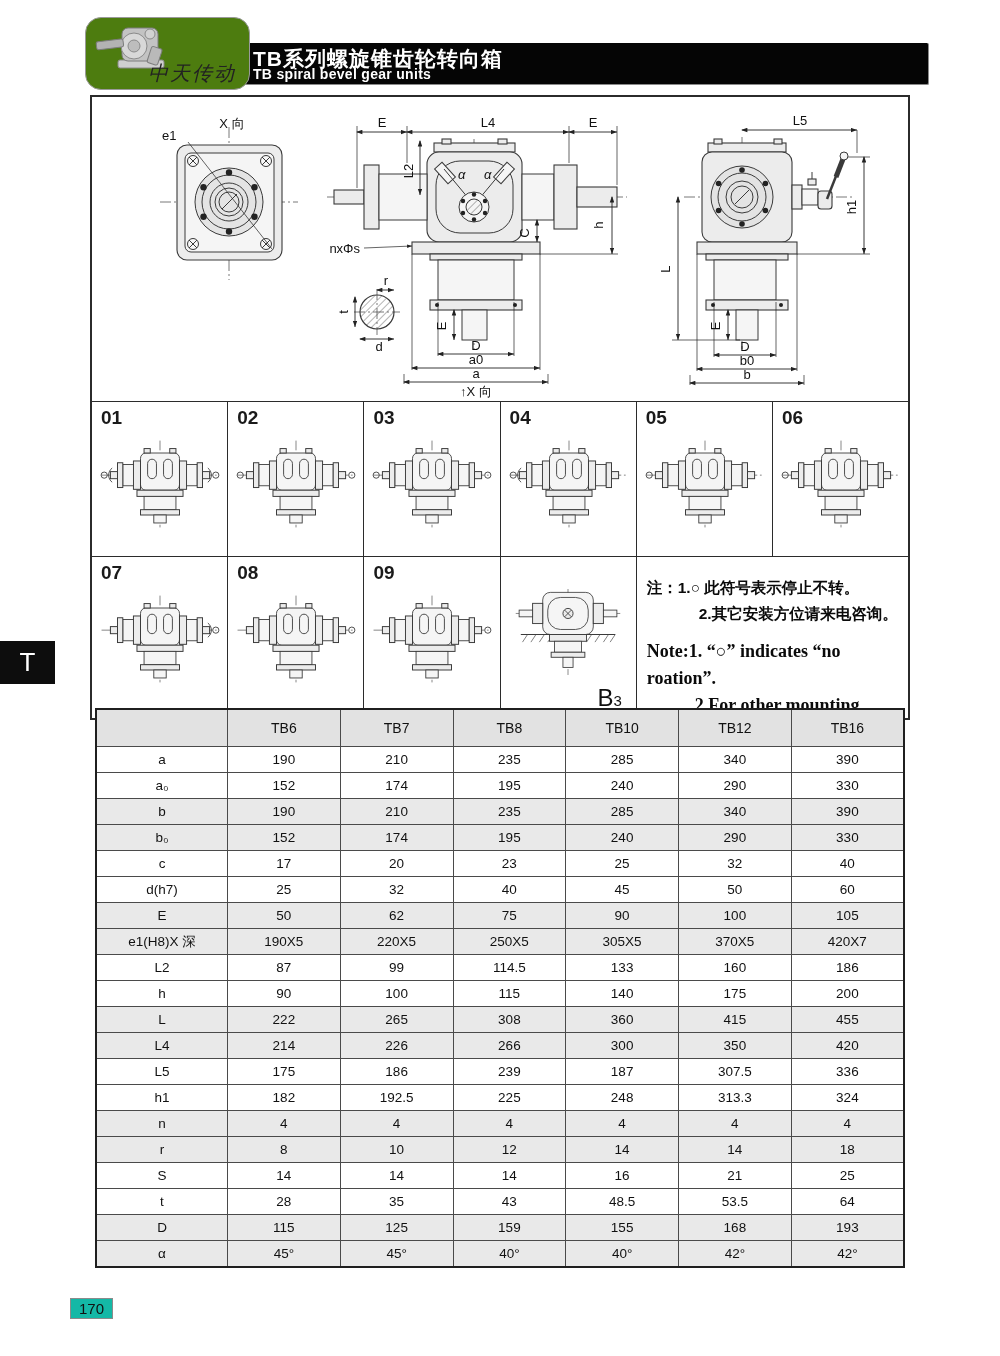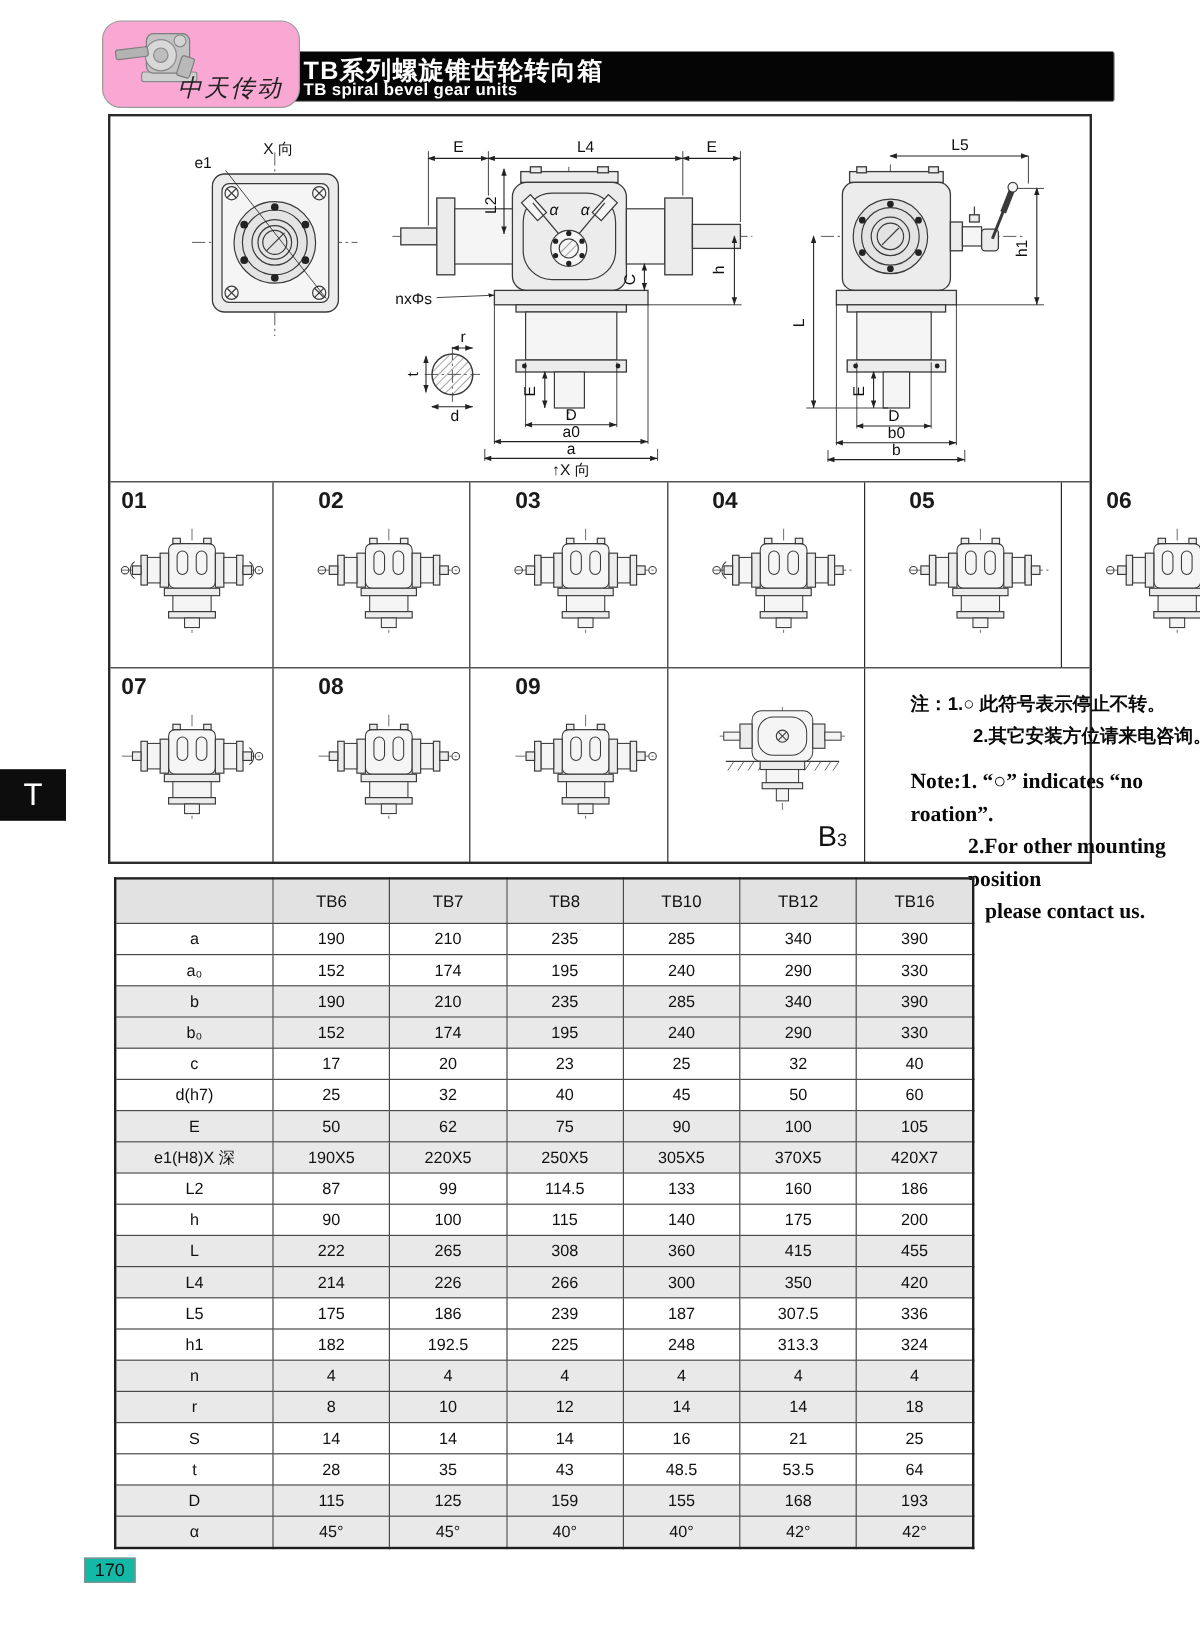--- a/index.html
+++ b/index.html
@@ -4,34 +4,34 @@
 <style>
   html,body{margin:0;padding:0;background:#ffffff;}
   .page{position:relative;width:1000px;height:1356px;background:#fff;overflow:hidden;
         font-family:"Liberation Sans","DejaVu Sans",sans-serif;color:#111;}
 
   
   .banner{position:absolute;left:175px;top:43px;width:753px;height:41px;background:#050505;
           border-right:1px solid #8a8a8a;border-bottom:1px solid #8a8a8a;border-radius:0 2px 2px 0;}
   .banner .cn{position:absolute;left:78px;top:2px;font-size:21px;font-weight:bold;color:#fff;letter-spacing:1px;}
   .banner .en{position:absolute;left:78px;top:23px;font-size:14px;font-weight:bold;color:#fff;letter-spacing:.3px;}
-  .logo-card{position:absolute;left:85px;top:17px;width:163px;height:71px;background:#f9a8d4;
+  .logo-card{position:absolute;left:85px;top:17px;width:163px;height:71px;background:#4d7c0f;
              border:1.5px solid #9a9a9a;border-radius:16px;z-index:3;}
   .logo-card .company{position:absolute;left:62px;top:42px;font-size:20px;font-style:italic;
              font-family:"Liberation Serif","DejaVu Serif",serif;color:#222;letter-spacing:2px;white-space:nowrap;}
   .logo-card svg{position:absolute;left:6px;top:4px;}
 
   
   .side-tab{position:absolute;left:0;top:641px;width:55px;height:43px;background:#0d0d0d;color:#fff;
             display:flex;align-items:center;justify-content:center;font-size:26px;}
 
   
   .draw-box{position:absolute;left:90px;top:95px;width:820px;height:625px;border:2px solid #2b2b2b;box-sizing:border-box;}
   .views{position:relative;width:100%;height:305px;border-bottom:1.5px solid #2b2b2b;box-sizing:border-box;}
-  .mount-row{display:flex;width:100%;box-sizing:border-box;gap:28px;}
+  .mount-row{display:flex;width:100%;box-sizing:border-box;}
   .mount-row.r1{height:155px;border-bottom:1.5px solid #2b2b2b;}
   .mount-row.r2{height:163px;}
   .mcell{position:relative;box-sizing:border-box;border-right:1.5px solid #2b2b2b;flex:0 0 136.2px;}
   .mcell:last-child{border-right:none;}
   .mcell .mlabel{position:absolute;left:9px;top:5px;font-size:19px;font-weight:600;color:#1a1a1a;}
   .mcell svg.mini{position:absolute;left:6px;top:26px;width:124px;height:112px;}
   .mcell.wide{flex:0 0 272.5px;border-right:none;}
   .b3cell svg.mini{left:8px;top:14px;width:118px;height:122px;}
   .b3label{position:absolute;right:14px;bottom:8px;font-size:24px;color:#111;}
   .b3label .sub{font-size:15px;}
@@ -50,21 +50,21 @@
   .part2{fill:#f5f5f5;stroke:#3a3a3a;stroke-width:1;}
   .ln{fill:none;stroke:#3a3a3a;stroke-width:1;}
   .cl{stroke:#555;stroke-width:.8;fill:none;stroke-dasharray:11 3 2 3;}
   .dim{stroke:#222;stroke-width:.9;fill:none;}
   .ext{stroke:#222;stroke-width:.7;fill:none;}
   .dimtxt{font-size:13px;}
   .dot{fill:#222;}
   .hatchln{stroke:#444;stroke-width:.8;}
 
   
-  table.spec{position:absolute;left:95px;top:731px;width:717px;border-collapse:collapse;table-layout:fixed;
+  table.spec{position:absolute;left:95px;top:708px;width:810px;border-collapse:collapse;table-layout:fixed;
              border:2px solid #1f1f1f;}
   table.spec th,table.spec td{border:1px solid #4a4a4a;text-align:center;font-size:13.5px;color:#111;
              height:25px;padding:0;overflow:hidden;white-space:nowrap;}
   table.spec thead th{height:36px;background:#e2e2e2;font-weight:normal;font-size:14px;}
   table.spec .param-col{width:130px;}
   table.spec tr.shade td{background:#e9e9e9;}
   table.spec tbody td{background:#fff;}
   table.spec tbody tr.shade td{background:#e9e9e9;}
 
   

